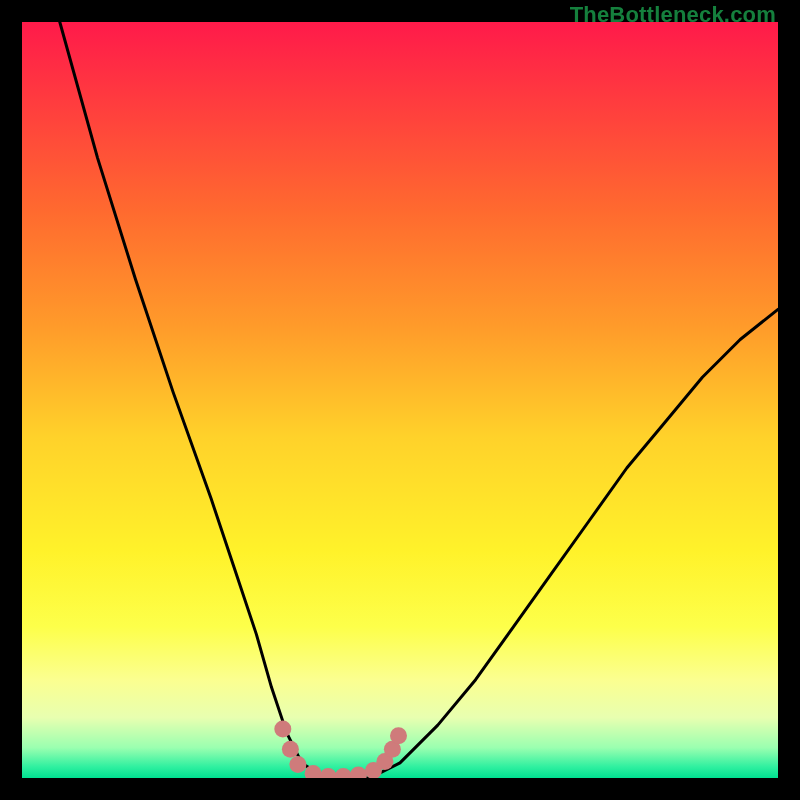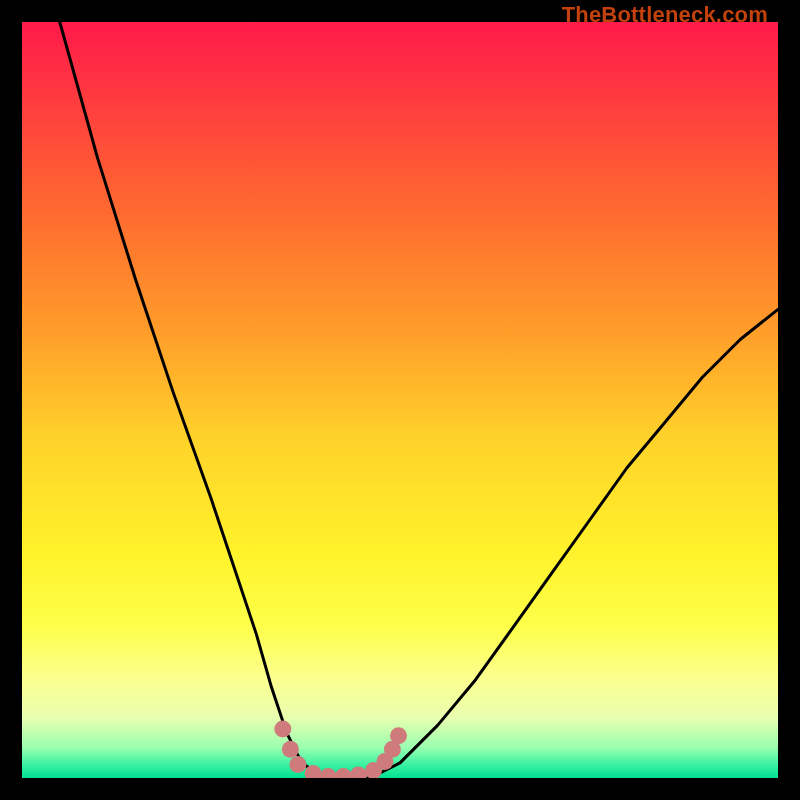--- a/index.html
+++ b/index.html
@@ -21,25 +21,25 @@
   .gradient-area {
     position: absolute;
     left: 0;
     top: 0;
     width: 756px;
     height: 756px;
   }
   .watermark {
     position: absolute;
     top: 2px;
-    right: 32px;
+    right: 24px;
     font-family: Arial, Helvetica, sans-serif;
     font-size: 22px;
     font-weight: 600;
-    color: #c2410c;
+    color: #15803d;
     letter-spacing: 0.2px;
     user-select: none;
     text-align: center;
   }
   svg.curve-layer {
     position: absolute;
     left: 0;
     top: 0;
     width: 756px;
     height: 756px;

